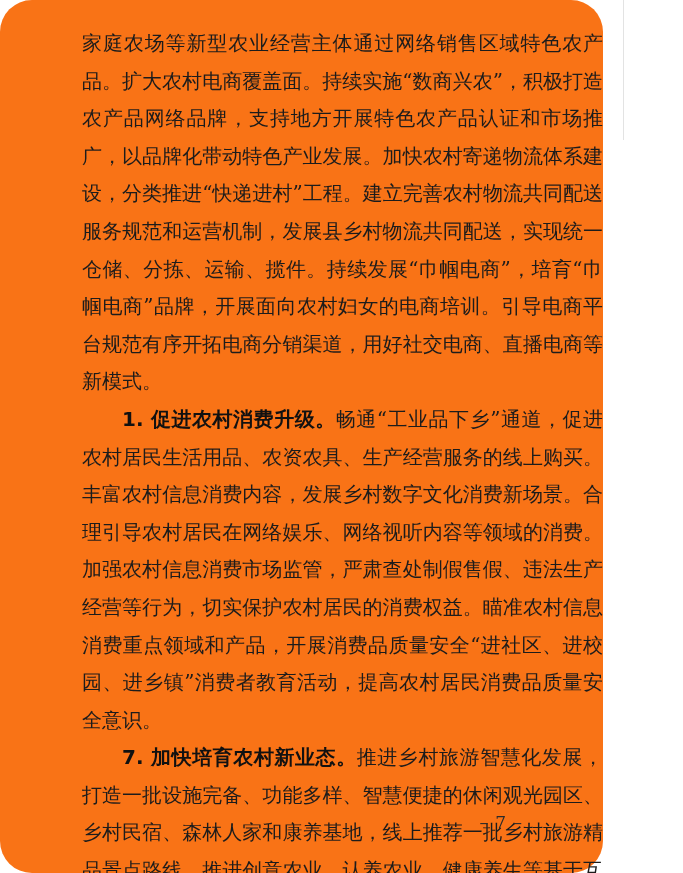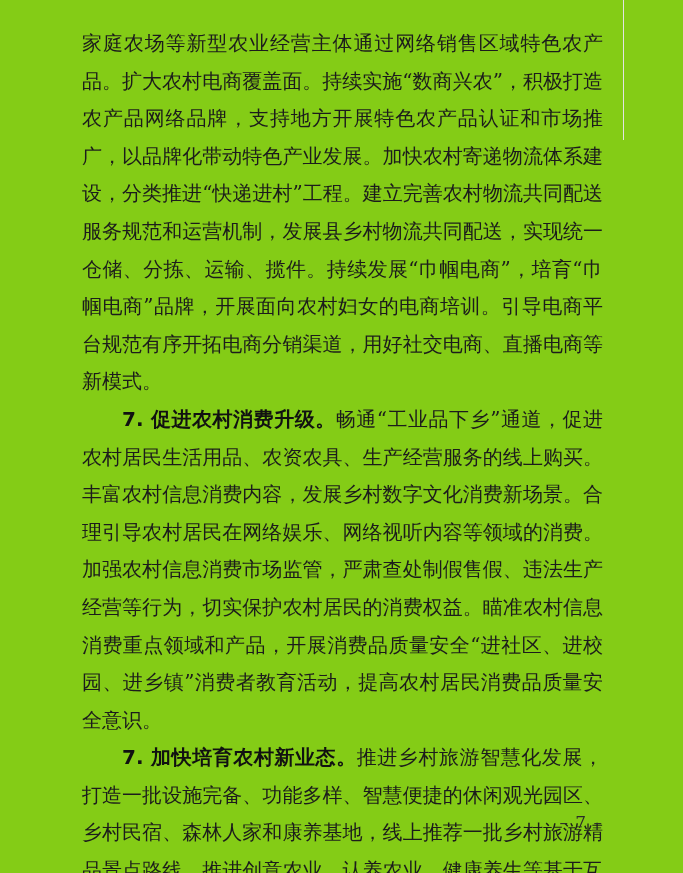--- a/index.html
+++ b/index.html
@@ -11,23 +11,24 @@
     width: 683px;
     height: 873px;
     position: relative;
     overflow: hidden;
     font-family: "DejaVu Serif", "Liberation Serif", serif;
   }
   .doc-page {
     position: absolute;
     left: 0;
     top: 0;
-    width: 683px;
+    width: 603px;
     height: 873px;
-    background: #84cc16;
+    background: #f97316;
+    border-radius: 32px;
   }
   .edge-artifact {
     position: absolute;
     top: 0;
     left: 623px;
     width: 1px;
     height: 140px;
     background: #e3e3e3;
   }
   .text-block {
@@ -65,19 +66,19 @@
 </style>
 </head>
 <body>
 
 <div class="doc-page">
   <div class="edge-artifact"></div>
 
   <div class="text-block">
     <p class="para"><span>家庭农场等新型农业经营主体通过网络销售区域特色农产品。扩大农村电商覆盖面。持续实施“数商兴农”，积极打造农产品网络品牌，支持地方开展特色农产品认证和市场推广，以品牌化带动特色产业发展。加快农村寄递物流体系建设，分类推进“快递进村”工程。建立完善农村物流共同配送服务规范和运营机制，发展县乡村物流共同配送，实现统一仓储、分拣、运输、揽件。持续发展“巾帼电商”，培育“巾帼电商”品牌，开展面向农村妇女的电商培训。引导电商平台规范有序开拓电商分销渠道，用好社交电商、直播电商等新模式。</span></p>
 
-    <p class="para indent"><span class="para-lead">7. 促进农村消费升级。</span><span>畅通“工业品下乡”通道，促进农村居民生活用品、农资农具、生产经营服务的线上购买。丰富农村信息消费内容，发展乡村数字文化消费新场景。合理引导农村居民在网络娱乐、网络视听内容等领域的消费。加强农村信息消费市场监管，严肃查处制假售假、违法生产经营等行为，切实保护农村居民的消费权益。瞄准农村信息消费重点领域和产品，开展消费品质量安全“进社区、进校园、进乡镇”消费者教育活动，提高农村居民消费品质量安全意识。</span></p>
+    <p class="para indent"><span class="para-lead">1. 促进农村消费升级。</span><span>畅通“工业品下乡”通道，促进农村居民生活用品、农资农具、生产经营服务的线上购买。丰富农村信息消费内容，发展乡村数字文化消费新场景。合理引导农村居民在网络娱乐、网络视听内容等领域的消费。加强农村信息消费市场监管，严肃查处制假售假、违法生产经营等行为，切实保护农村居民的消费权益。瞄准农村信息消费重点领域和产品，开展消费品质量安全“进社区、进校园、进乡镇”消费者教育活动，提高农村居民消费品质量安全意识。</span></p>
 
     <p class="para indent"><span class="para-lead">7. 加快培育农村新业态。</span><span>推进乡村旅游智慧化发展，打造一批设施完备、功能多样、智慧便捷的休闲观光园区、乡村民宿、森林人家和康养基地，线上推荐一批乡村旅游精品景点路线。推进创意农业、认养农业、健康养生等基于互联网的新业态发展，探索共享农场、云农场等网络经营新模式。通过网络传播农村各</span></p>
   </div>
 
   <div class="page-number">– 7 –</div>
 </div>
 
 </body></html>

